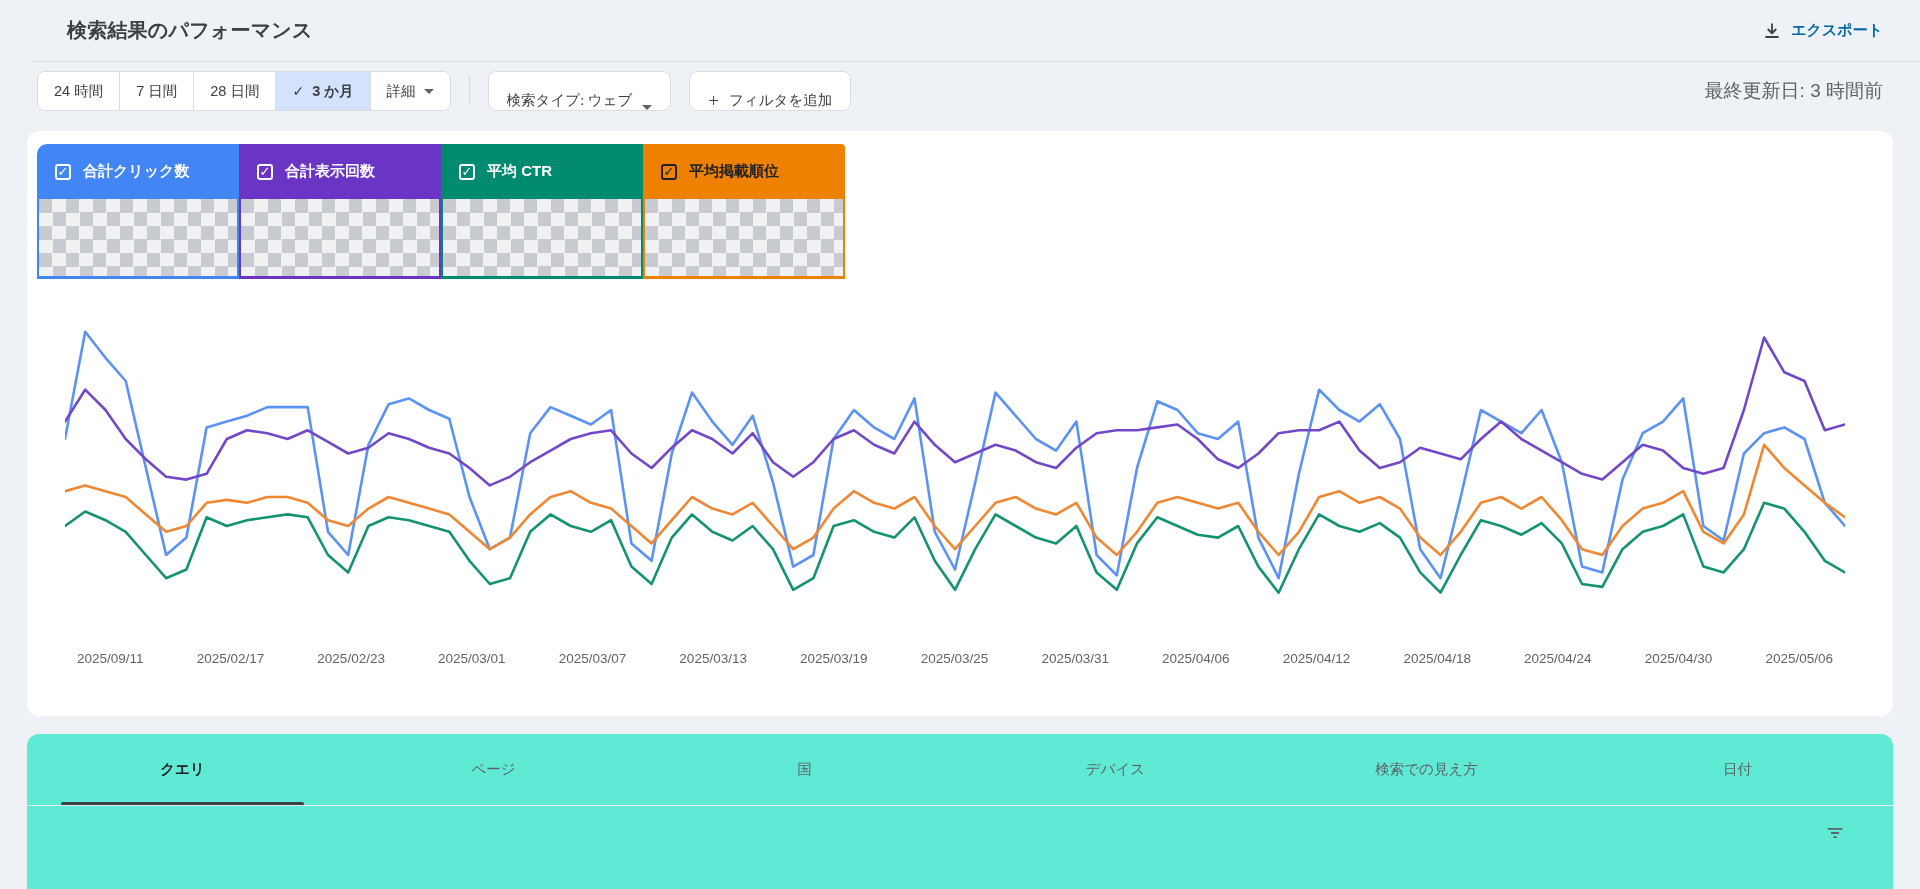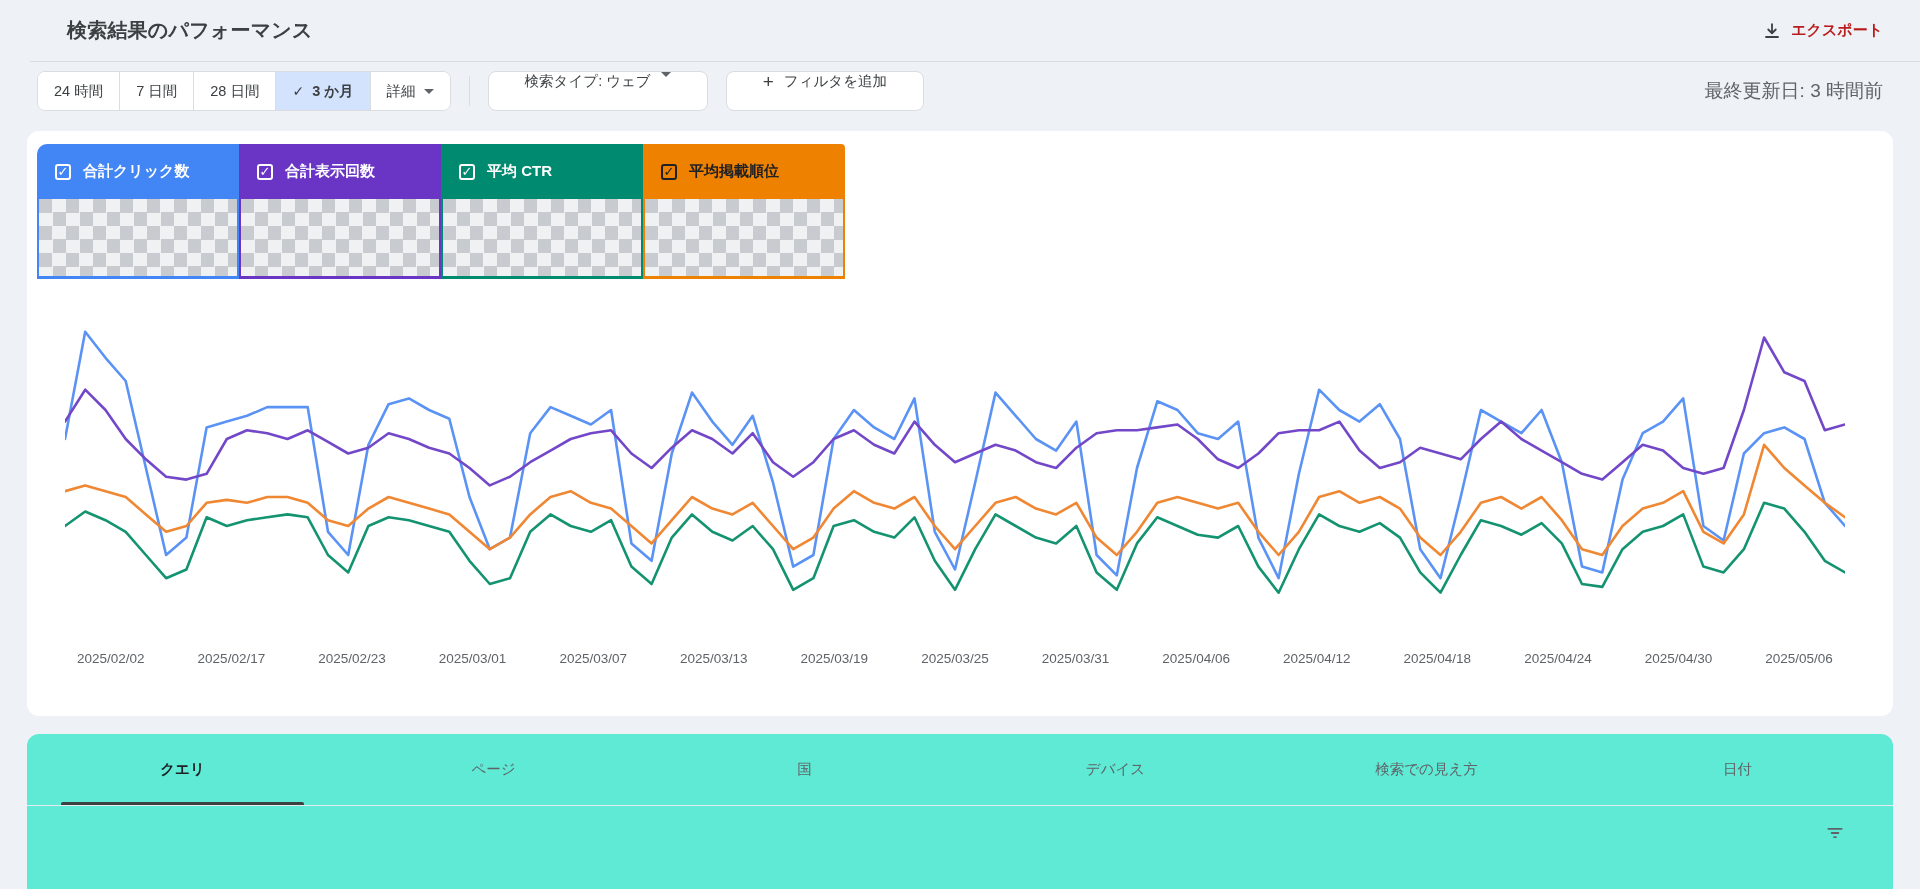--- a/index.html
+++ b/index.html
@@ -9,21 +9,21 @@
     background:#eef1f6; color:#202124;
   }
   
   .top-header {
     height:62px; display:flex; align-items:center; justify-content:space-between;
     padding:0 37px; border-bottom:1px solid #dadce0;margin-left:30px;
   }
   .page-title { font-size:20px; font-weight:700; color:#3c4043; letter-spacing:.2px; }
   .export-btn {
     display:flex; align-items:flex-end; gap:10px; cursor:pointer;
-    font-size:15px; font-weight:700; color:#b91c1c; background:none; border:none;
+    font-size:15px; font-weight:700; color:#0369a1; background:none; border:none;
     font-family:inherit;
   }
   .export-btn svg { display:block; }
   
   .filter-bar {
     height:58px; display:flex; align-items:center; padding:0 37px; gap:18px;
   }
   .seg-control {
     display:flex; align-items:stretch; height:40px; background:#fff;
     border:1px solid #dadce0; border-radius:8px; overflow:hidden;
@@ -35,24 +35,24 @@
   }
   .seg-item:last-child { border-right:none; }
   .seg-item.active { background:#d3e3fd; font-weight:700; }
   .seg-check { font-size:14px; color:#3c4043; }
   .caret {
     width:0; height:0; border-left:5px solid transparent; border-right:5px solid transparent;
     border-top:5px solid #5f6368; display:inline-block;
   }
   .vert-sep { width:1px; height:30px; background:#dadce0; }
   .chip {
-    display:flex; align-items:flex-start; gap:10px; height:40px; padding:0 36px;
+    display:flex; align-items:flex-end; gap:10px; height:40px; padding:0 18px;
     background:#fff; border:1px solid #dadce0; border-radius:8px;
     font-size:14.5px; color:#3c4043; cursor:pointer; white-space:nowrap;
-    font-family:Liberation Sans, sans-serif;
+    font-family:Liberation Serif, serif;
   }
   .plus-glyph { font-size:19px; color:#3c4043; line-height:1; }
   .last-updated { margin-left:auto; font-size:19px; color:#5f6368; }
   
   .chart-panel {
     position:relative; margin:11px 27px 0 27px; background:#fff;
     border-radius:12px; height:585px;
   }
   .metric-cards { display:flex; position:relative; top:13px; left:10px; width:808px; }
   .metric-card { width:202px; cursor:pointer; }
@@ -191,21 +191,21 @@
   <div class="chart-area">
     <svg id="chart-svg" viewBox="0 0 1780 330" preserveAspectRatio="none">
         <polyline points="0.0,128.0 20.2,20.7 40.5,46.8 60.7,70.0 80.9,157.0 101.1,244.0 121.4,226.6 141.6,116.4 161.8,110.6 182.0,104.8 202.3,96.1 222.5,96.1 242.7,96.1 263.0,220.8 283.2,244.0 303.4,133.8 323.6,93.2 343.9,87.4 364.1,99.0 384.3,107.7 404.5,186.0 424.8,238.2 445.0,226.6 465.2,122.2 485.5,96.1 505.7,104.8 525.9,113.5 546.1,99.0 566.4,232.4 586.6,249.8 606.8,142.5 627.0,81.6 647.3,110.6 667.5,133.8 687.7,104.8 708.0,171.5 728.2,255.6 748.4,244.0 768.6,128.0 788.9,99.0 809.1,116.4 829.3,128.0 849.5,87.4 869.8,220.8 890.0,258.5 910.2,171.5 930.5,81.6 950.7,104.8 970.9,128.0 991.1,139.6 1011.4,110.6 1031.6,244.0 1051.8,264.3 1072.0,157.0 1092.3,90.3 1112.5,99.0 1132.7,122.2 1153.0,128.0 1173.2,110.6 1193.4,226.6 1213.6,267.2 1233.9,162.8 1254.1,78.7 1274.3,99.0 1294.5,110.6 1314.8,93.2 1335.0,128.0 1355.2,238.2 1375.5,267.2 1395.7,186.0 1415.9,99.0 1436.1,110.6 1456.4,122.2 1476.6,99.0 1496.8,151.2 1517.0,255.6 1537.3,261.4 1557.5,168.6 1577.7,122.2 1598.0,110.6 1618.2,87.4 1638.4,215.0 1658.6,229.5 1678.9,142.5 1699.1,122.2 1719.3,116.4 1739.5,128.0 1759.8,191.8 1780.0,215.0" fill="none" stroke="#5b93f5" stroke-width="2.6" stroke-linejoin="round" stroke-linecap="round" vector-effect="non-scaling-stroke"></polyline>
         <polyline points="0.0,110.6 20.2,78.7 40.5,99.0 60.7,128.0 80.9,148.3 101.1,165.7 121.4,168.6 141.6,162.8 161.8,128.0 182.0,119.3 202.3,122.2 222.5,128.0 242.7,119.3 263.0,130.9 283.2,142.5 303.4,136.7 323.6,122.2 343.9,128.0 364.1,136.7 384.3,142.5 404.5,157.0 424.8,174.4 445.0,165.7 465.2,151.2 485.5,139.6 505.7,128.0 525.9,122.2 546.1,119.3 566.4,142.5 586.6,157.0 606.8,136.7 627.0,119.3 647.3,128.0 667.5,142.5 687.7,122.2 708.0,151.2 728.2,165.7 748.4,151.2 768.6,128.0 788.9,119.3 809.1,133.8 829.3,142.5 849.5,110.6 869.8,133.8 890.0,151.2 910.2,142.5 930.5,133.8 950.7,139.6 970.9,151.2 991.1,157.0 1011.4,136.7 1031.6,122.2 1051.8,119.3 1072.0,119.3 1092.3,116.4 1112.5,113.5 1132.7,128.0 1153.0,148.3 1173.2,157.0 1193.4,142.5 1213.6,122.2 1233.9,119.3 1254.1,119.3 1274.3,110.6 1294.5,139.6 1314.8,157.0 1335.0,151.2 1355.2,136.7 1375.5,142.5 1395.7,148.3 1415.9,128.0 1436.1,110.6 1456.4,128.0 1476.6,139.6 1496.8,151.2 1517.0,162.8 1537.3,168.6 1557.5,151.2 1577.7,133.8 1598.0,139.6 1618.2,157.0 1638.4,162.8 1658.6,157.0 1678.9,99.0 1699.1,26.5 1719.3,61.3 1739.5,70.0 1759.8,119.3 1780.0,113.5" fill="none" stroke="#7348c8" stroke-width="2.6" stroke-linejoin="round" stroke-linecap="round" vector-effect="non-scaling-stroke"></polyline>
         <polyline points="0.0,215.0 20.2,200.5 40.5,209.2 60.7,220.8 80.9,244.0 101.1,267.2 121.4,258.5 141.6,206.3 161.8,215.0 182.0,209.2 202.3,206.3 222.5,203.4 242.7,206.3 263.0,244.0 283.2,261.4 303.4,215.0 323.6,206.3 343.9,209.2 364.1,215.0 384.3,220.8 404.5,249.8 424.8,273.0 445.0,267.2 465.2,220.8 485.5,203.4 505.7,215.0 525.9,220.8 546.1,209.2 566.4,255.6 586.6,273.0 606.8,226.6 627.0,203.4 647.3,220.8 667.5,229.5 687.7,215.0 708.0,238.2 728.2,278.8 748.4,267.2 768.6,215.0 788.9,209.2 809.1,220.8 829.3,226.6 849.5,206.3 869.8,249.8 890.0,278.8 910.2,238.2 930.5,203.4 950.7,215.0 970.9,226.6 991.1,232.4 1011.4,215.0 1031.6,261.4 1051.8,278.8 1072.0,232.4 1092.3,206.3 1112.5,215.0 1132.7,223.7 1153.0,226.6 1173.2,215.0 1193.4,255.6 1213.6,281.7 1233.9,238.2 1254.1,203.4 1274.3,215.0 1294.5,220.8 1314.8,212.1 1335.0,226.6 1355.2,261.4 1375.5,281.7 1395.7,244.0 1415.9,209.2 1436.1,215.0 1456.4,223.7 1476.6,212.1 1496.8,232.4 1517.0,273.0 1537.3,275.9 1557.5,238.2 1577.7,220.8 1598.0,215.0 1618.2,203.4 1638.4,255.6 1658.6,261.4 1678.9,238.2 1699.1,191.8 1719.3,197.6 1739.5,220.8 1759.8,249.8 1780.0,261.4" fill="none" stroke="#149370" stroke-width="2.6" stroke-linejoin="round" stroke-linecap="round" vector-effect="non-scaling-stroke"></polyline>
         <polyline points="0.0,180.2 20.2,174.4 40.5,180.2 60.7,186.0 80.9,203.4 101.1,220.8 121.4,215.0 141.6,191.8 161.8,188.9 182.0,191.8 202.3,186.0 222.5,186.0 242.7,191.8 263.0,209.2 283.2,215.0 303.4,197.6 323.6,186.0 343.9,191.8 364.1,197.6 384.3,203.4 404.5,220.8 424.8,238.2 445.0,226.6 465.2,203.4 485.5,186.0 505.7,180.2 525.9,191.8 546.1,197.6 566.4,215.0 586.6,232.4 606.8,209.2 627.0,186.0 647.3,197.6 667.5,203.4 687.7,191.8 708.0,215.0 728.2,238.2 748.4,226.6 768.6,197.6 788.9,180.2 809.1,191.8 829.3,197.6 849.5,186.0 869.8,215.0 890.0,238.2 910.2,215.0 930.5,191.8 950.7,186.0 970.9,197.6 991.1,203.4 1011.4,191.8 1031.6,226.6 1051.8,244.0 1072.0,220.8 1092.3,191.8 1112.5,186.0 1132.7,191.8 1153.0,197.6 1173.2,191.8 1193.4,220.8 1213.6,244.0 1233.9,220.8 1254.1,186.0 1274.3,180.2 1294.5,191.8 1314.8,186.0 1335.0,197.6 1355.2,226.6 1375.5,244.0 1395.7,220.8 1415.9,191.8 1436.1,186.0 1456.4,197.6 1476.6,186.0 1496.8,209.2 1517.0,238.2 1537.3,244.0 1557.5,215.0 1577.7,197.6 1598.0,191.8 1618.2,180.2 1638.4,220.8 1658.6,232.4 1678.9,203.4 1699.1,133.8 1719.3,157.0 1739.5,174.4 1759.8,191.8 1780.0,206.3" fill="none" stroke="#ef8733" stroke-width="2.6" stroke-linejoin="round" stroke-linecap="round" vector-effect="non-scaling-stroke"></polyline>
       </svg>
   </div>
 
   <div class="tick-row">
-    <span class="tick">2025/02/02</span>
+    <span class="tick">2025/09/11</span>
     <span class="tick">2025/02/17</span>
     <span class="tick">2025/02/23</span>
     <span class="tick">2025/03/01</span>
     <span class="tick">2025/03/07</span>
     <span class="tick">2025/03/13</span>
     <span class="tick">2025/03/19</span>
     <span class="tick">2025/03/25</span>
     <span class="tick">2025/03/31</span>
     <span class="tick">2025/04/06</span>
     <span class="tick">2025/04/12</span>

